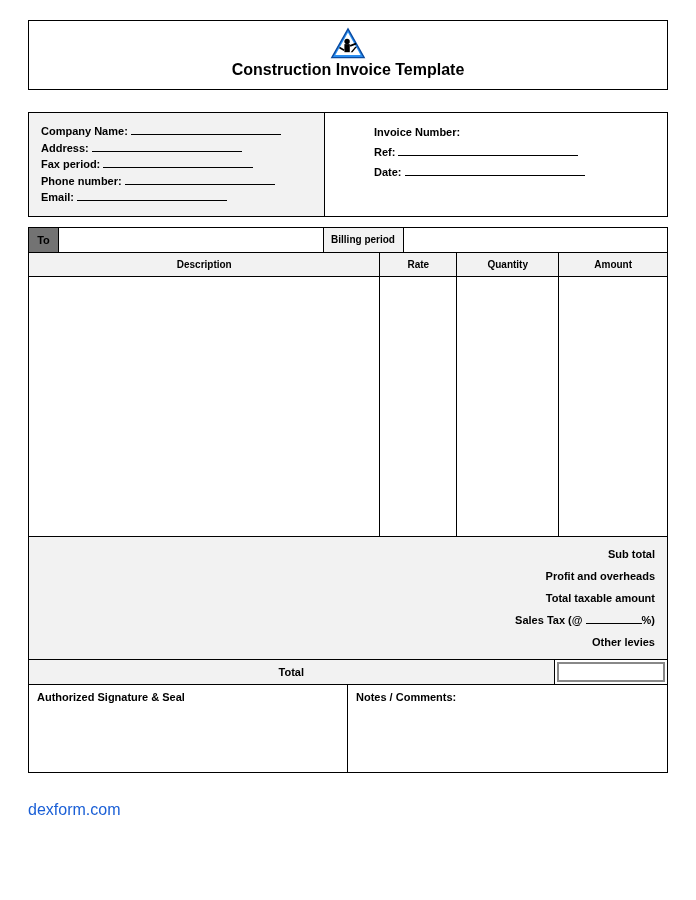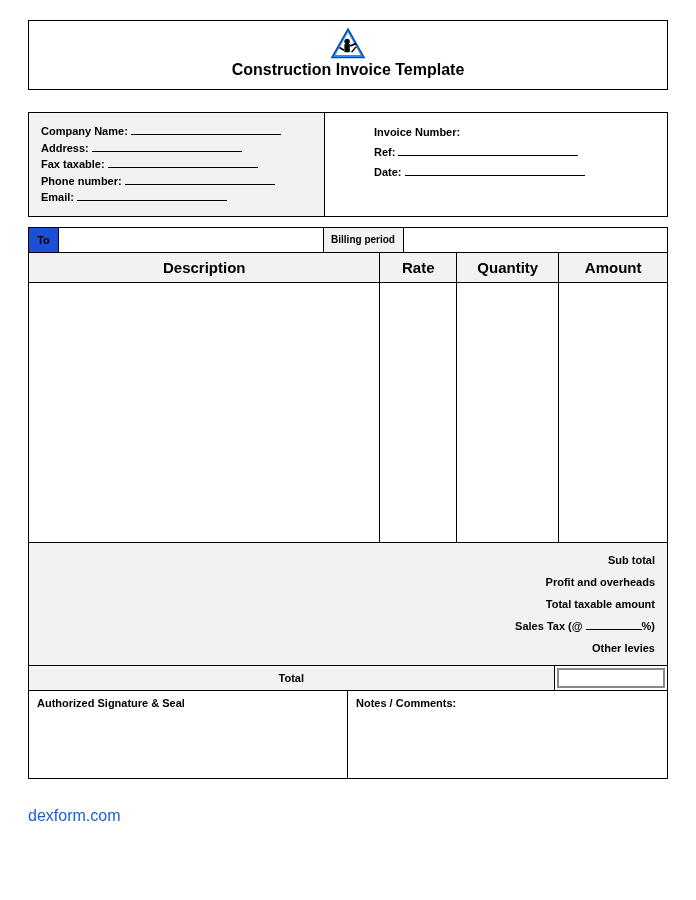--- a/index.html
+++ b/index.html
@@ -66,21 +66,21 @@
   }
   .to-row {
     display: flex;
     border-left: 1px solid #000;
     border-right: 1px solid #000;
     border-top: 1px solid #000;
     margin-top: 10px;
   }
   .to-label {
     width: 30px;
-    background: #1d4ed8;
+    background: #737373;
     border-right: 1px solid #000;
     padding: 6px 4px;
     font-weight: bold;
     text-align: center;
   }
   .to-value {
     flex: 1;
     border-right: 1px solid #000;
     padding: 6px;
   }
@@ -99,21 +99,21 @@
   }
   table.main {
     width: 100%;
     border-collapse: collapse;
     border: 1px solid #000;
   }
   table.main th {
     background: #f2f2f2;
     border: 1px solid #000;
     padding: 6px;
-    font-size: 15px;
+    font-size: 10px;
     font-weight: bold;
     margin-top: 36px;
   }
   table.main td {
     border: 1px solid #000;
     padding: 4px;
   }
   .col-desc { width: 55%; }
   .col-rate { width: 12%; }
   .col-qty { width: 16%; }
@@ -199,21 +199,21 @@
         <polygon points="23,28 28,22 30,22 25,28" fill="#000"></polygon>
       </svg>
     </div>
     <div class="title">Construction Invoice Template</div>
   </div>
 
   <div class="info-row">
     <div class="company-box">
       <div class="field-line"><span>Company Name:</span> <span class="underline"></span></div>
       <div class="field-line"><span>Address:</span> <span class="underline"></span></div>
-      <div class="field-line"><span>Fax taxable:</span> <span class="underline"></span></div>
+      <div class="field-line"><span>Fax period:</span> <span class="underline"></span></div>
       <div class="field-line"><span>Phone number:</span> <span class="underline"></span></div>
       <div class="field-line"><span>Email:</span> <span class="underline"></span></div>
     </div>
     <div class="invoice-box">
       <div class="field-line"><span>Invoice Number:</span></div>
       <div class="field-line"><span>Ref:</span> <span class="underline underline-long"></span></div>
       <div class="field-line"><span>Date:</span> <span class="underline underline-long"></span></div>
     </div>
   </div>
 

